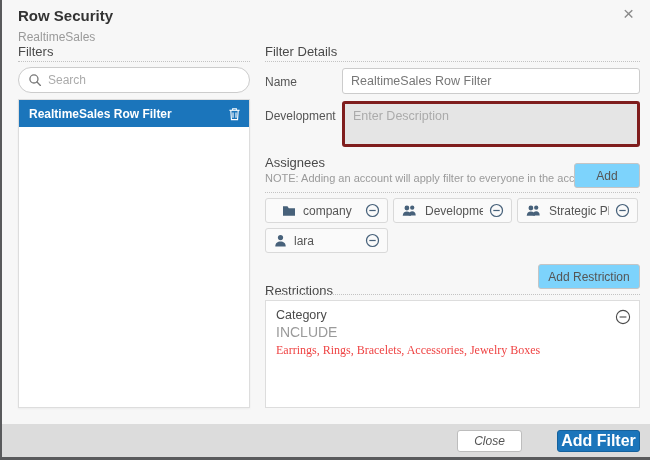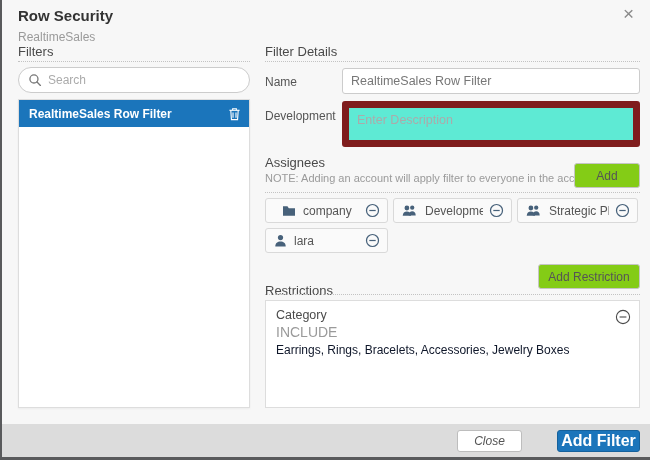--- a/index.html
+++ b/index.html
@@ -53,30 +53,30 @@
   .name-label { left:263px; top:75px;text-align:center; }
   .name-input {
     left:340px; top:68px; width:298px; height:26px;
     background:#fff; border:1px solid #ccc; border-radius:3px;
     font-family:"Liberation Sans", sans-serif; font-size:12.5px; color:#777;
     padding:0 8px; outline:none;
   }
   .desc-label { left:263px; top:109px; }
   .desc-textarea {
     left:340px; top:101px; width:298px; height:46px;
-    background:#5eead4; border:7px solid #7f1d1d; border-radius:3px;
+    background:#e5e5e5; border:3px solid #7f1d1d; border-radius:3px;
     font-family:"Liberation Sans", sans-serif; font-size:12.5px; color:#777;
     padding:5px 8px; outline:none; resize:none;
   }
   .desc-textarea::placeholder { color:#ababab; }
 
   .assignees-heading { left:263px; top:155px; }
   .assignees-note { left:263px; top:172px; font-size:11px; color:#9a9a9a; }
   .btn {
-    background:#84cc16; border:1px solid #c5c5c5; border-radius:3px;
+    background:#7dd3fc; border:1px solid #c5c5c5; border-radius:3px;
     font-family:"Liberation Sans", sans-serif; font-size:12px; color:#555;
     display:flex; align-items:center; justify-content:center; cursor:pointer;
   }
   .add-button { left:572px; top:163px; width:66px; height:25px; }
   .right-divider2 { left:263px; top:192px; width:375px; }
 
   .chips { left:263px; top:198px; width:380px; display:flex; flex-wrap:wrap; }
   .chip {
     height:25px; background:#fafafa; border:1px solid #d9d9d9; border-radius:3px;
     display:flex; align-items:center; padding:0 7px 0 8px;
@@ -90,21 +90,21 @@
   .restrictions-heading { left:263px; top:283px; }
   .add-restriction-button { left:536px; top:264px; width:102px; height:25px; }
   .right-divider3 { left:263px; top:294px; width:375px; }
   .restriction-box {
     left:263px; top:300px; width:375px; height:108px;
     background:#fff; border:1px solid #ddd;
   }
   .restriction-item { position:relative; padding:7px 30px 0 10px; }
   .restriction-field { font-size:12.5px; color:#4a4a4a; }
   .restriction-mode { font-size:14px; color:#9a9a9a; margin-top:2px; }
-  .restriction-values { font-size:12px; color:#0f172a; margin-top:3px; }
+  .restriction-values { font-size:12px; color:#ef4444; margin-top:3px;font-family:Liberation Serif, serif; }
   .restriction-remove { position:absolute; right:8px; top:8px; display:flex; cursor:pointer; }
 
   .footer {
     left:0; right:0; bottom:0; height:33px; background:#dcdcdc;
   }
   .close-button { left:455px; top:6px; width:65px; height:22px; background:#fff; border-color:#bdbdbd; position:absolute;font-style:italic; }
   .add-filter-button {
     left:555px; top:6px; width:83px; height:22px; position:absolute;
     background:#1b75bb; border:1px solid #15619c; border-radius:3px;
     color:#fff; font-weight:bold; font-size:16px;

